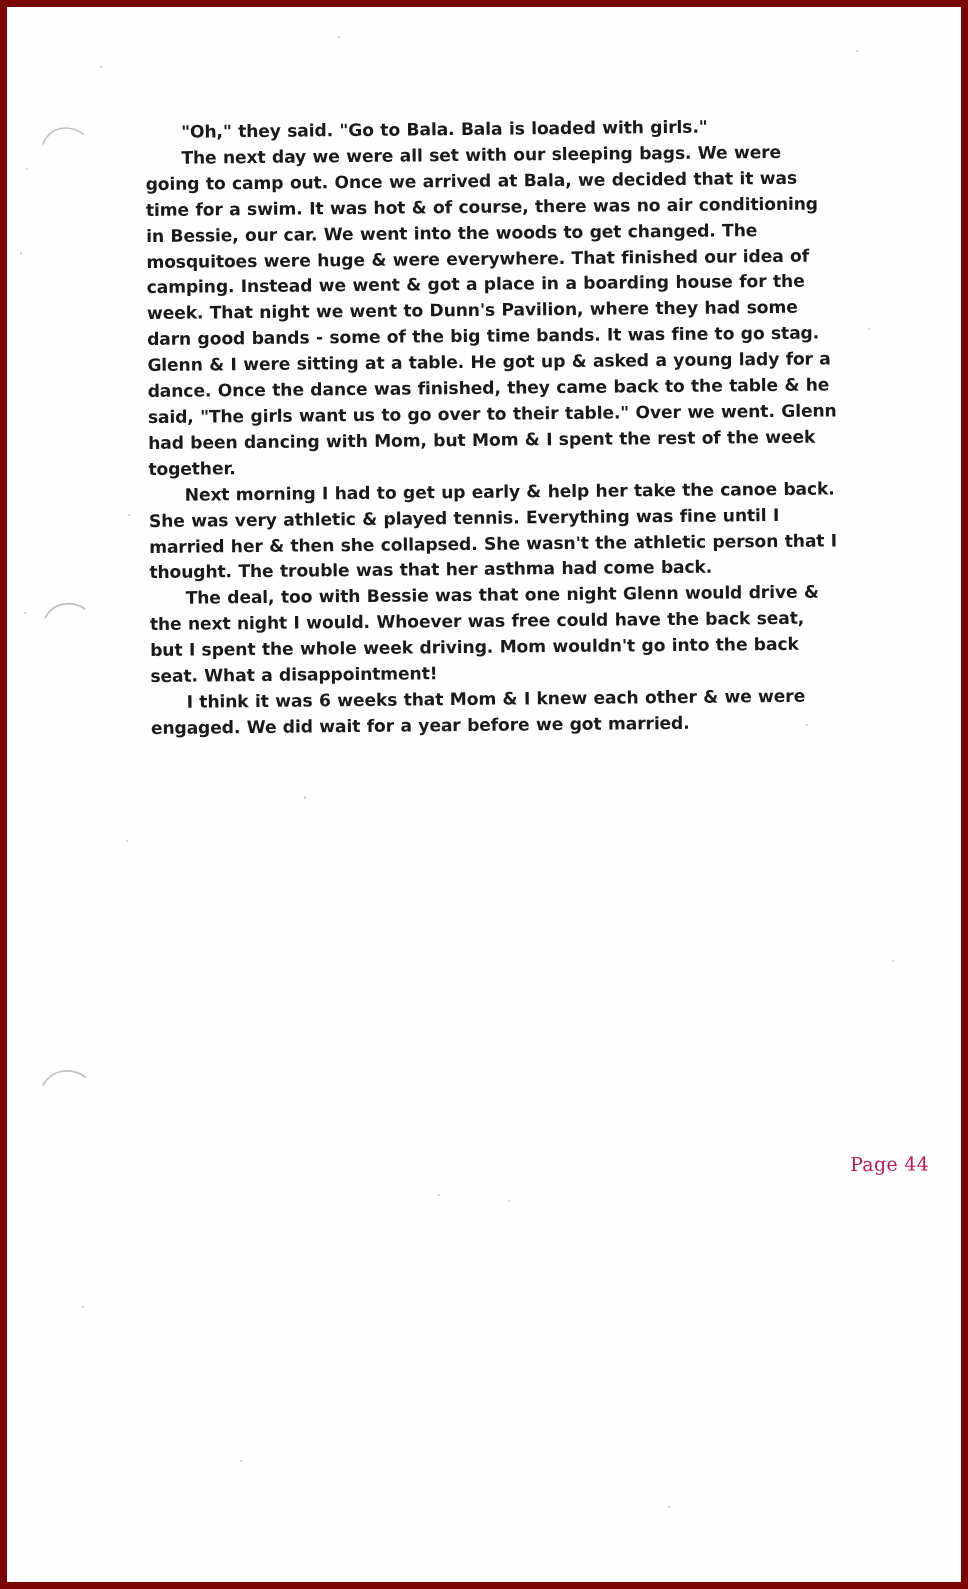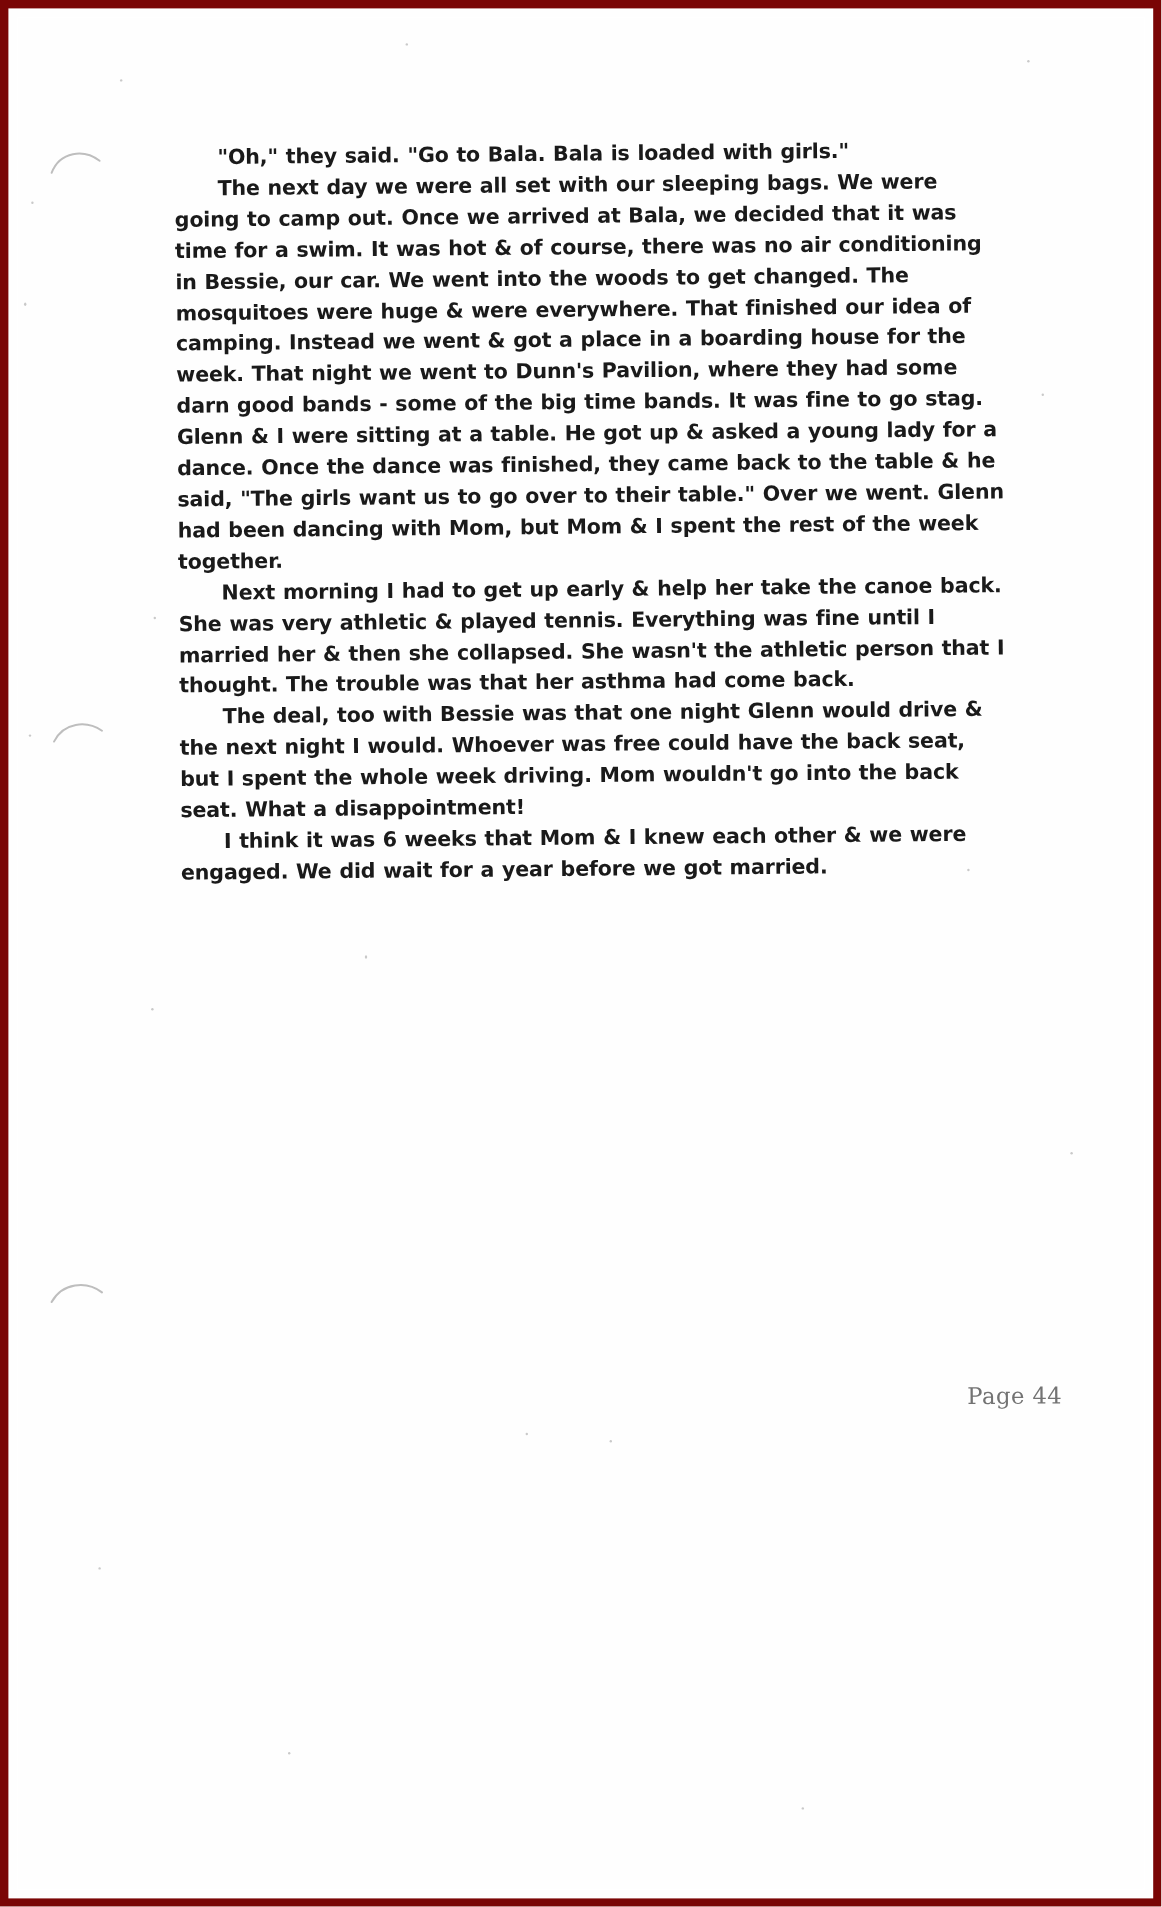--- a/index.html
+++ b/index.html
@@ -95,25 +95,25 @@
   .speck {
     position: absolute;
     background: #c9c9c9;
     border-radius: 50%;
     pointer-events: none;
   }
 
   
   .page-number {
     position: absolute;
-    left: 798px;
+    left: 842px;
     top: 1145px;
     font-family: "DejaVu Serif", serif;
     font-size: 19px;
-    color: #737373;
+    color: #be185d;
     letter-spacing: 0.3px;
     transform: rotate(-0.4deg);
     transform-origin: left top;
   }
 </style>
 </head>
 <body>
 
 <div class="page">
 

